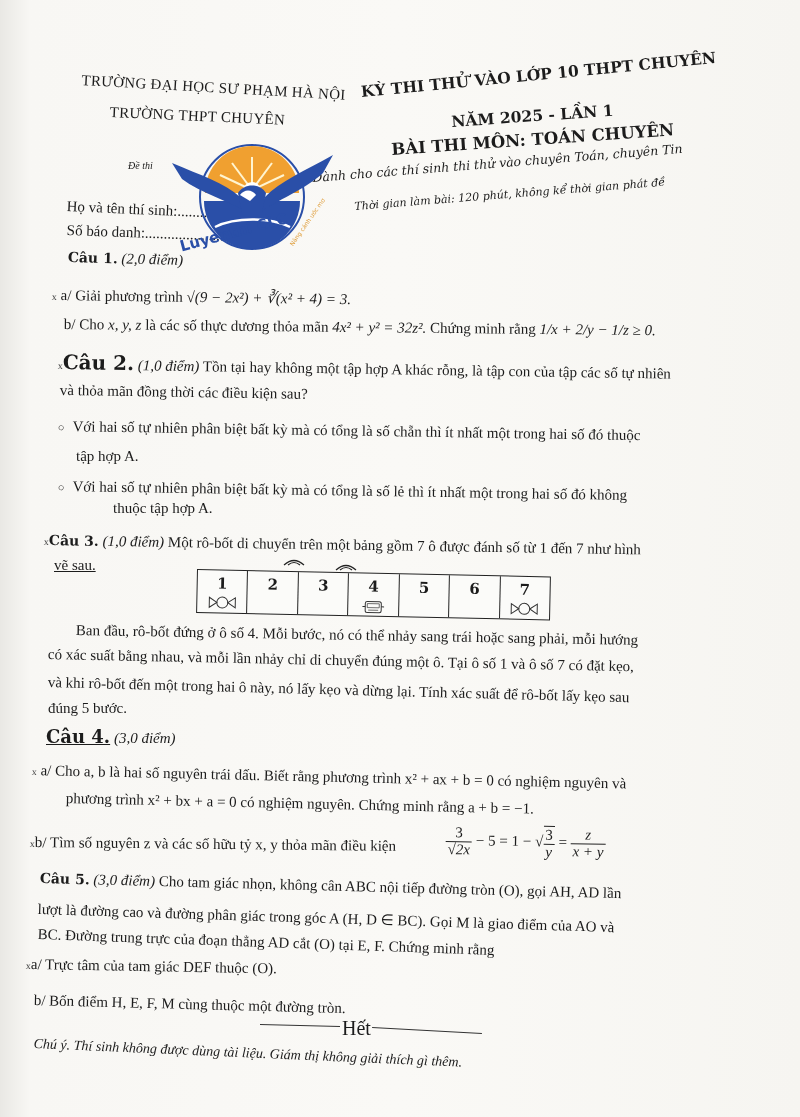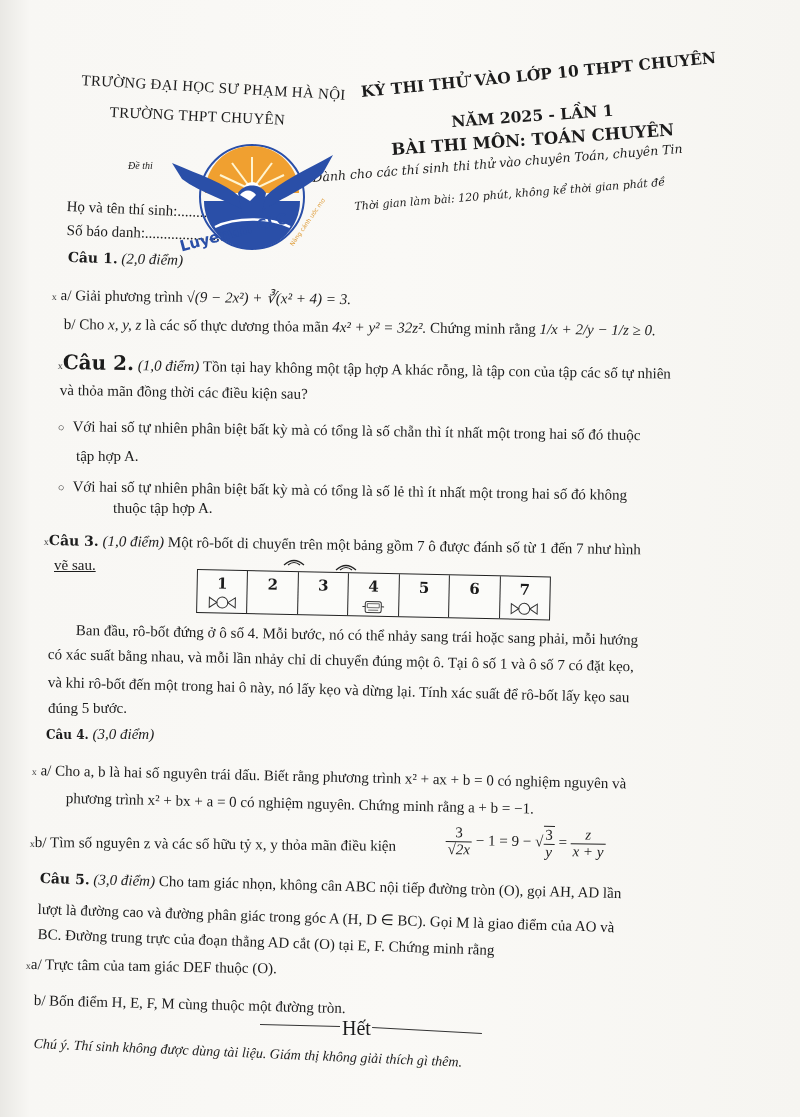--- a/index.html
+++ b/index.html
@@ -173,40 +173,40 @@
       </svg>
     </div>
   </div>
 
   <div class="abs txt" style="left:76px; top:622px; transform:rotate(1deg); transform-origin:left top;">Ban đầu, rô-bốt đứng ở ô số 4. Mỗi bước, nó có thể nhảy sang trái hoặc sang phải, mỗi hướng</div>
   <div class="abs txt" style="left:48px; top:646px; transform:rotate(1.2deg); transform-origin:left top;">có xác suất bằng nhau, và mỗi lần nhảy chỉ di chuyển đúng một ô. Tại ô số 1 và ô số 7 có đặt kẹo,</div>
   <div class="abs txt" style="left:48px; top:674px; transform:rotate(1.5deg); transform-origin:left top;">và khi rô-bốt đến một trong hai ô này, nó lấy kẹo và dừng lại. Tính xác suất để rô-bốt lấy kẹo sau</div>
   <div class="abs txt" style="left:48px; top:700px;">đúng 5 bước.</div>
 
   <div class="abs txt" style="left:46px; top:726px;">
-    <span class="bold" style="font-family:'DejaVu Serif',serif; font-size:12px;">Câu 4.</span>
+    <span class="bold" style="font-family:'DejaVu Serif',serif; font-size:18px;text-decoration:underline;">Câu 4.</span>
     <span class="it">(3,0 điểm)</span>
   </div>
 
   <div class="abs txt" style="left:32px; top:762px; transform:rotate(1.3deg); transform-origin:left top;">
     <span class="mark">x</span>
     <span>a/</span>
     <span>Cho a, b là hai số nguyên trái dấu. Biết rằng phương trình x² + ax + b = 0 có nghiệm nguyên và</span>
   </div>
   <div class="abs txt" style="left:66px; top:790px; transform:rotate(1.3deg); transform-origin:left top;">phương trình x² + bx + a = 0 có nghiệm nguyên. Chứng minh rằng a + b = −1.</div>
 
   <div class="abs txt" style="left:30px; top:834px; transform:rotate(0.6deg); transform-origin:left top;">
     <span class="mark">x</span><span>b/</span>
     <span>Tìm số nguyên z và các số hữu tỷ x, y thỏa mãn điều kiện</span>
   </div>
   <div class="abs txt" style="left:446px; top:824px; transform:rotate(1deg); transform-origin:left top;">
     <span class="frac">
       <span class="n">3</span><span class="d">√2x</span>
     </span>
-    <span>− 1 = 9 −</span>
+    <span>− 5 = 1 −</span>
     <span>√</span><span class="frac sqrt">
       <span class="n">3</span><span class="d">y</span>
     </span>
     <span>=</span>
     <span class="frac">
       <span class="n" style="font-style:italic;">z</span><span class="d">x + y</span>
     </span>
   </div>
 
   <div class="abs txt" style="left:40px; top:870px; transform:rotate(1.5deg); transform-origin:left top;">

